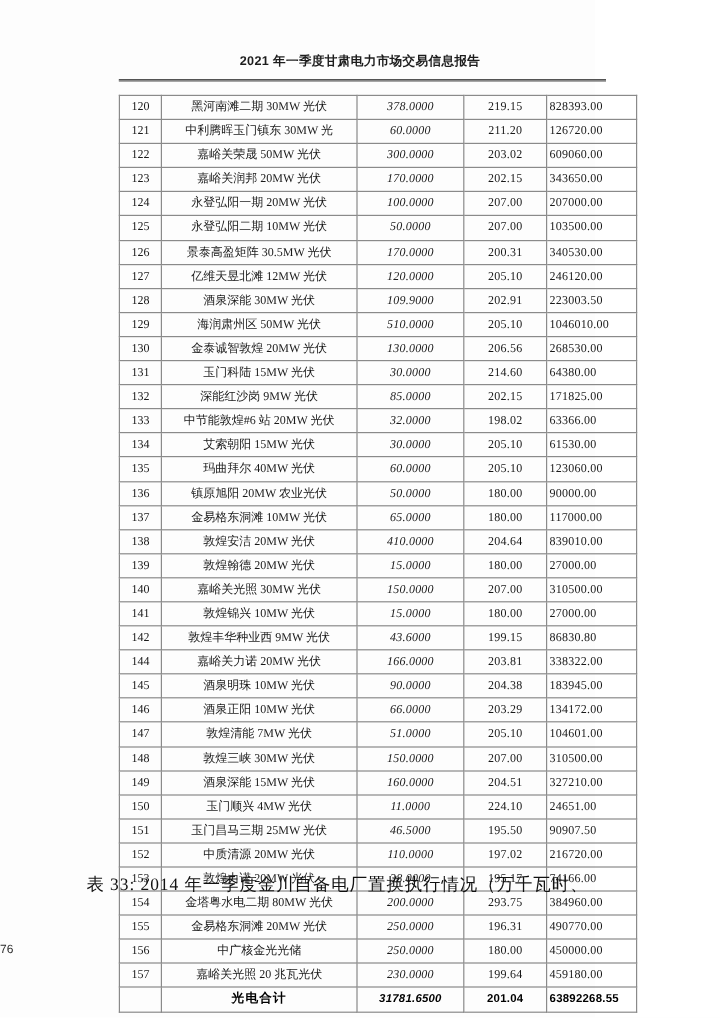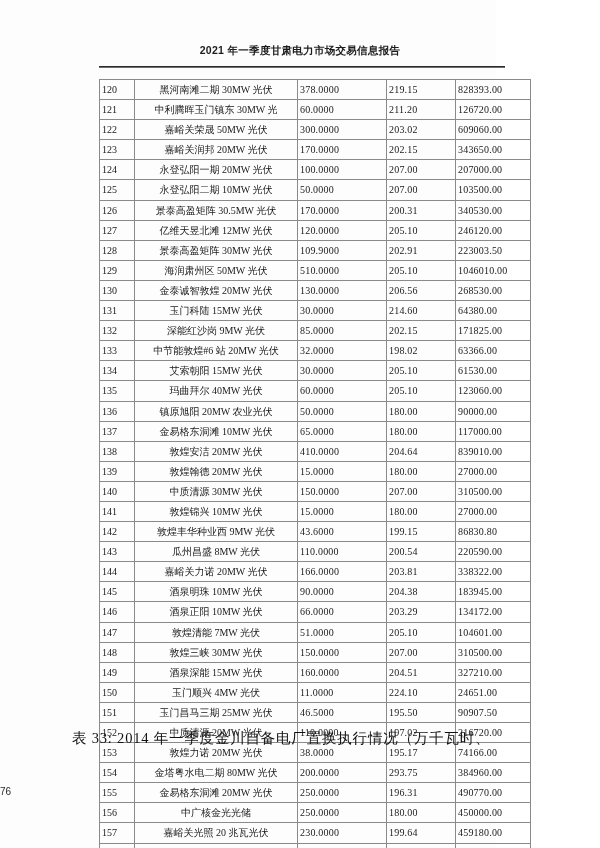--- a/index.html
+++ b/index.html
@@ -68,39 +68,40 @@
     height: 19.1px;
     padding: 0 2px;
     font-size: 10px;
     line-height: 19.1px;
     white-space: nowrap;
     overflow: hidden;
     color: #191919;
   }
   td.c-idx {
     width: 30px;
-    text-align: left;
+    text-align: center;
     font-family: "Liberation Serif", serif;
     font-size: 9.5px;
   }
   td.c-name {
     width: 158px;
     text-align: center;
     font-size: 10px;
     margin-left: 20px;
   }
   td.c-qty {
     width: 84px;
-    text-align: left;
+    text-align: center;
     font-size: 9.5px;
     letter-spacing: 0.2px;
+    font-style: italic;
   }
   td.c-price {
     width: 64px;
-    text-align: left;
+    text-align: center;
     font-size: 9.5px;
     letter-spacing: 0.2px;
   }
   td.c-amt {
     width: 70px;
     font-size: 9.5px;
     letter-spacing: 0.2px;
   }
   tr.total-row td {
     font-weight: bold;
@@ -199,21 +200,21 @@
           </tr>
           <tr>
             <td class="c-idx">127</td>
             <td class="c-name">亿维天昱北滩 12MW 光伏</td>
             <td class="c-qty">120.0000</td>
             <td class="c-price">205.10</td>
             <td class="c-amt">246120.00</td>
           </tr>
           <tr>
             <td class="c-idx">128</td>
-            <td class="c-name">景泰高盈矩阵 30MW 光伏</td>
+            <td class="c-name">酒泉深能 30MW 光伏</td>
             <td class="c-qty">109.9000</td>
             <td class="c-price">202.91</td>
             <td class="c-amt">223003.50</td>
           </tr>
           <tr>
             <td class="c-idx">129</td>
             <td class="c-name">海润肃州区 50MW 光伏</td>
             <td class="c-qty">510.0000</td>
             <td class="c-price">205.10</td>
             <td class="c-amt">1046010.00</td>
@@ -283,45 +284,38 @@
           </tr>
           <tr>
             <td class="c-idx">139</td>
             <td class="c-name">敦煌翰德 20MW 光伏</td>
             <td class="c-qty">15.0000</td>
             <td class="c-price">180.00</td>
             <td class="c-amt">27000.00</td>
           </tr>
           <tr>
             <td class="c-idx">140</td>
-            <td class="c-name">中质清源 30MW 光伏</td>
+            <td class="c-name">嘉峪关光照 30MW 光伏</td>
             <td class="c-qty">150.0000</td>
             <td class="c-price">207.00</td>
             <td class="c-amt">310500.00</td>
           </tr>
           <tr>
             <td class="c-idx">141</td>
             <td class="c-name">敦煌锦兴 10MW 光伏</td>
             <td class="c-qty">15.0000</td>
             <td class="c-price">180.00</td>
             <td class="c-amt">27000.00</td>
           </tr>
           <tr>
             <td class="c-idx">142</td>
             <td class="c-name">敦煌丰华种业西 9MW 光伏</td>
             <td class="c-qty">43.6000</td>
             <td class="c-price">199.15</td>
             <td class="c-amt">86830.80</td>
-          </tr>
-          <tr>
-            <td class="c-idx">143</td>
-            <td class="c-name">瓜州昌盛 8MW 光伏</td>
-            <td class="c-qty">110.0000</td>
-            <td class="c-price">200.54</td>
-            <td class="c-amt">220590.00</td>
           </tr>
           <tr>
             <td class="c-idx">144</td>
             <td class="c-name">嘉峪关力诺 20MW 光伏</td>
             <td class="c-qty">166.0000</td>
             <td class="c-price">203.81</td>
             <td class="c-amt">338322.00</td>
           </tr>
           <tr>
             <td class="c-idx">145</td>

